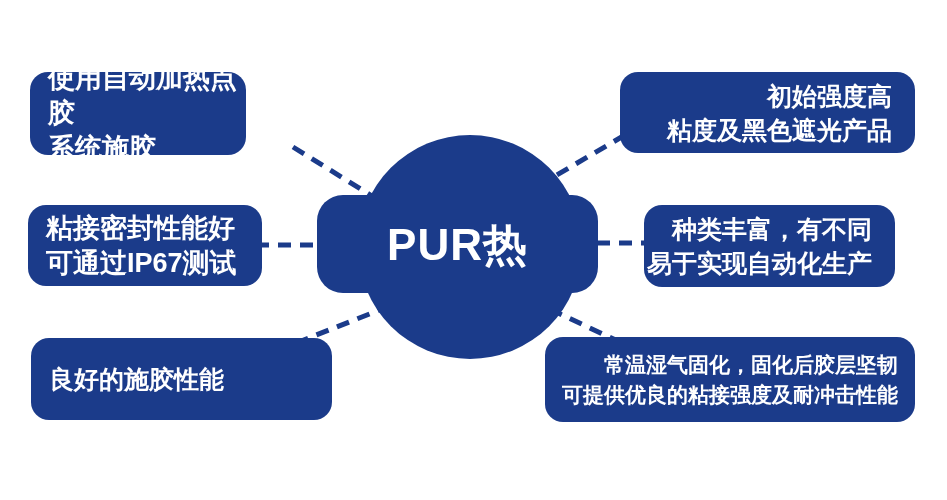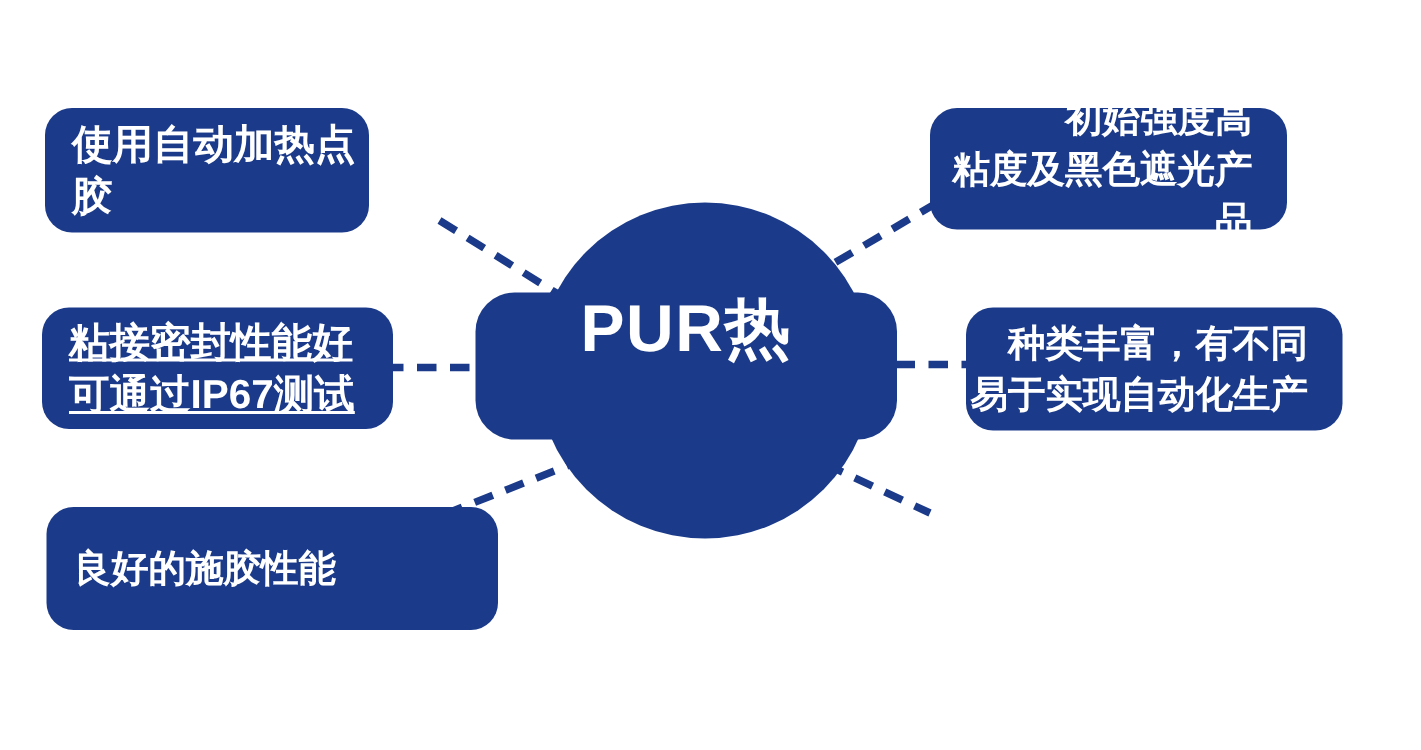--- a/index.html
+++ b/index.html
@@ -15,40 +15,40 @@
   .feature-box {
     position:absolute; z-index:2;
     background:var(--accent); color:var(--text);
     font-weight:bold; border-radius:18px;
     display:flex; flex-direction:column; justify-content:center;
   }
   .align-left  { align-items:flex-start; text-align:left; }
   .align-right { align-items:flex-end;  text-align:right; }
 
   #box-tl { left:30px;  top:72px;  width:216px; height:83px; padding-left:18px;  font-size:27px; line-height:35px; }
-  #box-ml { left:28px;  top:205px; width:234px; height:81px; padding-left:18px;  font-size:27px; line-height:35px;text-decoration:underline; }
+  #box-ml { left:28px;  top:205px; width:234px; height:81px; padding-left:18px;  font-size:27px; line-height:35px; }
   #box-bl { left:31px;  top:338px; width:301px; height:82px; padding-left:18px;  font-size:25px; line-height:34px; }
-  #box-tr { left:620px; top:72px;  width:238px; height:81px; padding-right:23px; font-size:25px; line-height:34px; }
+  #box-tr { left:620px; top:72px;  width:295px; height:81px; padding-right:23px; font-size:25px; line-height:34px; }
   #box-mr { left:644px; top:205px; width:251px; height:82px; padding-right:23px; font-size:25px; line-height:34px; }
   #box-br { left:545px; top:337px; width:370px; height:85px; padding-right:17px; font-size:21px; line-height:30px; }
 
   .center-circle {
     position:absolute; z-index:2;
     left:358px; top:135px; width:224px; height:224px;
     border-radius:50%; background:var(--accent);
   }
   .center-band {
     position:absolute; z-index:2;
     left:317px; top:195px; width:281px; height:98px;
     border-radius:26px; background:var(--accent);
   }
   .center-label {
     position:absolute; z-index:3;
     left:317px; top:195px; width:281px; height:98px;
-    display:flex; flex-direction:column; justify-content:space-between; align-items:center;
+    display:flex; flex-direction:column; justify-content:center; align-items:center;
     color:var(--text); font-weight:bold; font-size:44px; line-height:49px; letter-spacing:1px;
     white-space:nowrap;
   }
 </style>
 </head>
 <body>
 
 <div class="stage">
 
   <svg class="connectors" viewBox="0 0 947 500" xmlns="http://www.w3.org/2000/svg">
@@ -61,20 +61,21 @@
   </svg>
 
   <div class="center-circle"></div>
   <div class="center-band"></div>
   <div class="center-label">
     <span>PUR热</span>
   </div>
 
   <div id="box-tl" class="feature-box align-left">
     <span>使用自动加热点胶</span>
+    <span>系统施胶</span>
   </div>
 
   <div id="box-ml" class="feature-box align-left">
     <span>粘接密封性能好</span>
     <span>可通过IP67测试</span>
   </div>
 
   <div id="box-bl" class="feature-box align-left">
     <span>良好的施胶性能</span>
   </div>
@@ -82,14 +83,18 @@
   <div id="box-tr" class="feature-box align-right">
     <span>初始强度高</span>
     <span>粘度及黑色遮光产品</span>
   </div>
 
   <div id="box-mr" class="feature-box align-right">
     <span>种类丰富，有不同</span>
     <span>易于实现自动化生产</span>
   </div>
 
+  <div id="box-br" class="feature-box align-right">
+    <span>常温湿气固化，固化后胶层坚韧</span>
+    <span>可提供优良的粘接强度及耐冲击性能</span>
+  </div>
 
 </div>
 
 </body></html>

